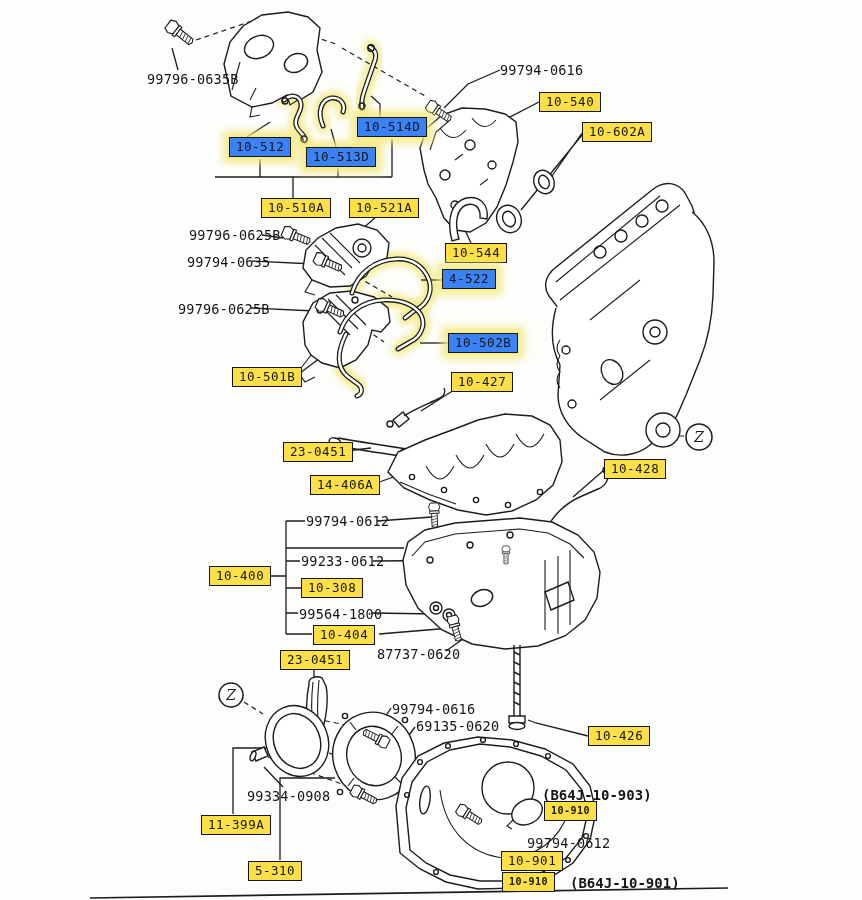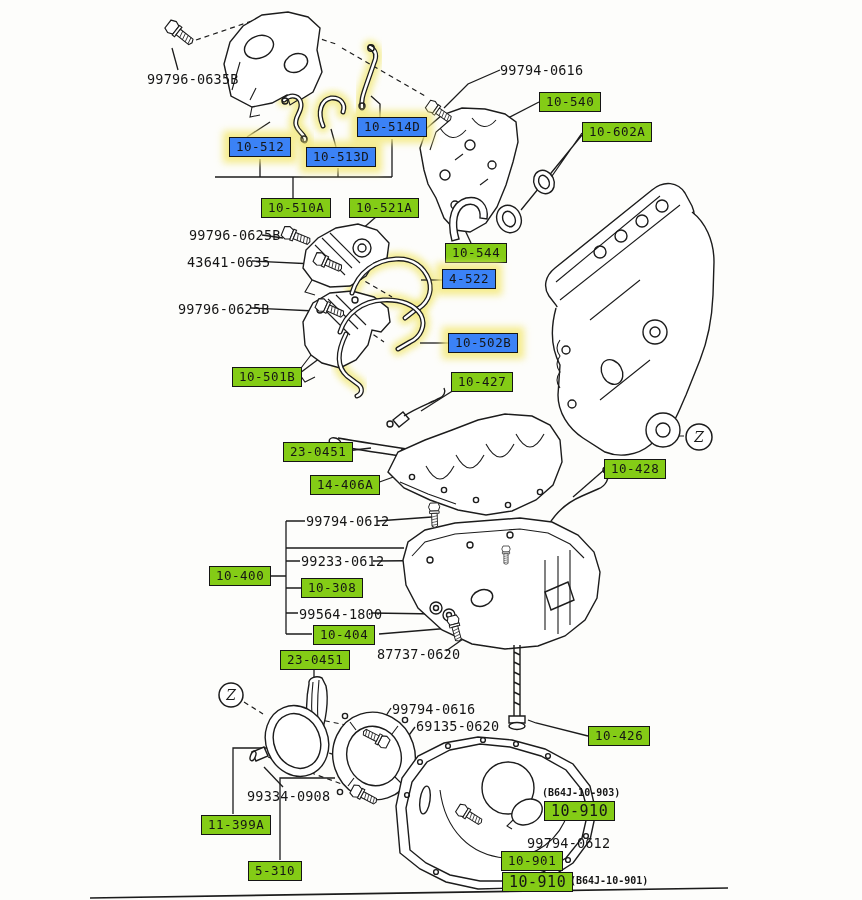--- a/index.html
+++ b/index.html
@@ -1,25 +1,25 @@
 <!DOCTYPE html>
 <html><head>
 <meta charset="utf-8">
 <style>
   html,body{margin:0;padding:0;background:#ffffff;}
   .stage{position:relative;width:862px;height:900px;background:#fdfdfb;overflow:hidden;
          font-family:"DejaVu Sans Mono","Liberation Mono",monospace;color:#151515;}
   .stage svg{position:absolute;left:0;top:0;z-index:1;}
   .lb{position:absolute;z-index:2;white-space:nowrap;color:#151515;}
   .txt{font-size:13.5px;font-weight:500;letter-spacing:.2px;}
-  .txt.sm{font-size:10px;font-weight:700;letter-spacing:0;}
-  .box{border:1.8px solid #151515;background:#84cc16;padding:1px 6px;
+  .txt.sm{font-size:14px;font-weight:700;letter-spacing:0;}
+  .box{border:1.8px solid #151515;background:#fde047;padding:1px 6px;
        font-size:12.5px;font-weight:500;line-height:16px;letter-spacing:.5px;}
   .box.hl{background:#3b82f6;box-shadow:0 0 7px 6px rgba(243,233,122,.85);}
-  .box.bold{font-weight:400;font-size:15px;}
+  .box.bold{font-weight:700;font-size:10px;}
   
   .ln{stroke:#1c1c1c;stroke-width:1.3;fill:none;}
   .lnthin{stroke:#1c1c1c;stroke-width:1.1;fill:none;}
   .dash{stroke:#1c1c1c;stroke-width:1.2;fill:none;stroke-dasharray:5 4;}
   .part{stroke:#1c1c1c;stroke-width:1.4;fill:#ffffff;}
   .partn{stroke:#1c1c1c;stroke-width:1.4;fill:none;}
   .tubeb{stroke:#1c1c1c;stroke-width:5;fill:none;stroke-linecap:round;stroke-linejoin:round;}
   .tubew{stroke:#ffffff;stroke-width:2.4;fill:none;stroke-linecap:round;stroke-linejoin:round;}
   .glow{stroke:#f2e97c;stroke-width:14;fill:none;opacity:.8;stroke-linecap:round;filter:url(#soft);}
 </style>
@@ -312,21 +312,21 @@
 <div class="lb box hl" style="left:306px;top:147px">10-513D</div>
 <div class="lb box hl" style="left:357px;top:117px">10-514D</div>
 <div class="lb box" style="left:261px;top:198px">10-510A</div>
 <div class="lb box" style="left:349px;top:198px">10-521A</div>
 <div class="lb txt" style="left:147px;top:71px">99796-0635B</div>
 <div class="lb txt" style="left:500px;top:62px">99794-0616</div>
 <div class="lb box" style="left:539px;top:92px">10-540</div>
 <div class="lb box" style="left:582px;top:122px">10-602A</div>
 <div class="lb box" style="left:445px;top:243px">10-544</div>
 <div class="lb txt" style="left:189px;top:227px">99796-0625B</div>
-<div class="lb txt" style="left:187px;top:254px">43641-0635</div>
+<div class="lb txt" style="left:187px;top:254px">99794-0635</div>
 <div class="lb txt" style="left:178px;top:301px">99796-0625B</div>
 <div class="lb box hl" style="left:442px;top:269px">4-522</div>
 <div class="lb box hl" style="left:448px;top:333px">10-502B</div>
 <div class="lb box" style="left:232px;top:367px">10-501B</div>
 <div class="lb box" style="left:451px;top:372px">10-427</div>
 <div class="lb box" style="left:283px;top:442px">23-0451</div>
 <div class="lb box" style="left:310px;top:475px">14-406A</div>
 <div class="lb box" style="left:604px;top:459px">10-428</div>
 <div class="lb txt" style="left:306px;top:513px">99794-0612</div>
 <div class="lb txt" style="left:301px;top:553px">99233-0612</div>

